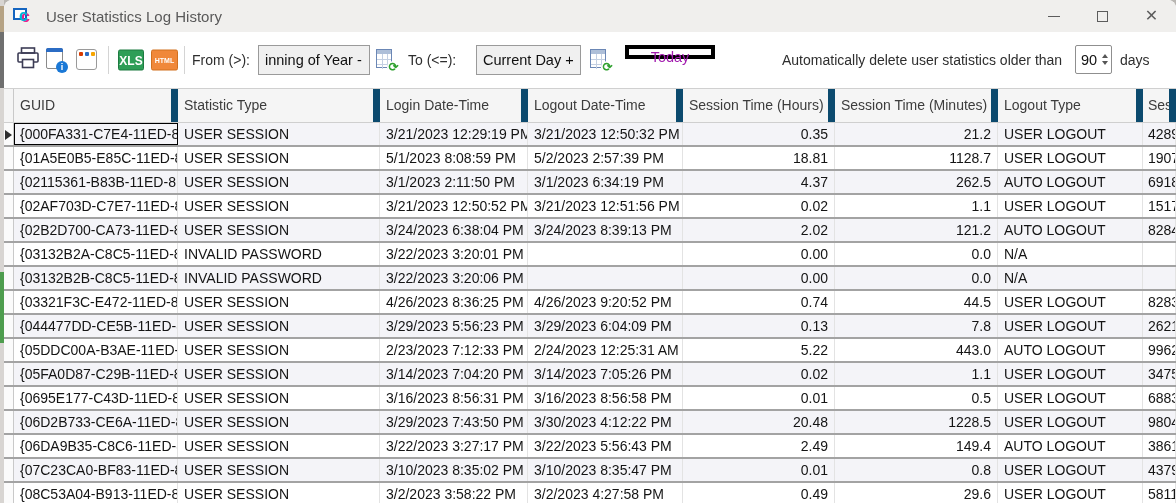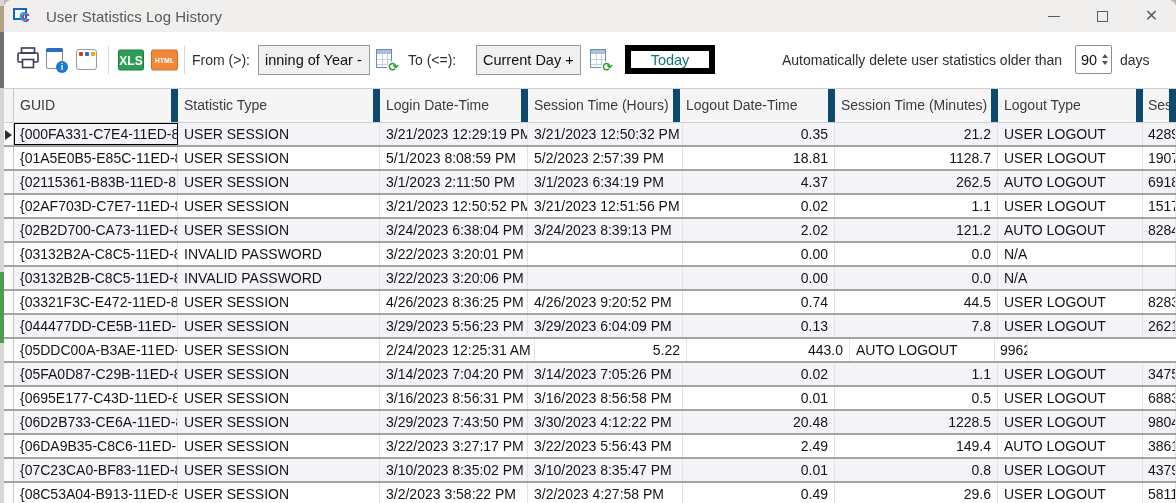--- a/index.html
+++ b/index.html
@@ -29,22 +29,22 @@
   .ic-max { width:11px; height:11px; border:1.2px solid #5c5c5c; }
   .ic-close { font-size:16px; line-height:16px; color:#5c5c5c; }
 
   
   .toolbar { position:relative; height:56px; background:#fff; }
   .tb { position:absolute; top:50%; transform:translateY(-50%); }
   .tb-sep { position:absolute; top:14px; width:1px; height:28px; background:#d4d4d4; }
   .tb-label { position:absolute; top:0; height:56px; display:flex; align-items:center; font-size:14px; color:#2e2e2e; }
   .tb-input { position:absolute; top:13px; height:30px; background:#f0f0f0; border:1px solid #9a9a9a;
               font-family:"Liberation Sans",sans-serif; font-size:14.5px; color:#111; padding:0 6px; }
-  .tb-btn { position:absolute; top:13px; height:29px; background:#fff; border:6px solid #000000;
-            font-family:"Liberation Sans",sans-serif; font-size:14.5px; color:#0f766e; }
+  .tb-btn { position:absolute; top:13px; height:14px; background:#fff; border:4px solid #000000;
+            font-family:"Liberation Sans",sans-serif; font-size:14.5px; color:#a21caf; }
   .spinner { position:absolute; top:13px; left:1071px; width:37px; height:29px; border:1px solid #8f8f8f;
              border-radius:2px; background:#fff; display:flex; }
   .spin-val { flex:1; font-size:14.5px; color:#111; display:flex; align-items:center; padding-left:5px; }
   .spin-arrows { width:13px; display:flex; flex-direction:column; justify-content:center; align-items:center; gap:3px; }
   .arr-up { width:0; height:0; border-left:3.5px solid transparent; border-right:3.5px solid transparent; border-bottom:4.5px solid #555; }
   .arr-dn { width:0; height:0; border-left:3.5px solid transparent; border-right:3.5px solid transparent; border-top:4.5px solid #555; }
 
   .mini-badge { display:flex; align-items:center; justify-content:center; color:#fff; font-weight:bold;
                 border-radius:2px; }
   .xls-badge { width:26px; height:21px; background:#2e9e57; border:1px solid #1d7a40; font-size:12px; }
@@ -207,22 +207,22 @@
       </div>
       <div class="tb-label" style="left:1116px;">days</div>
     </div>
 
     <div class="grid" id="grid">
         <div class="g-header">
           <div class="hcell ind-h"></div>
           <div class="hcell c-guid">GUID</div>
           <div class="hcell c-stat">Statistic Type</div>
           <div class="hcell c-login">Login Date-Time</div>
+          <div class="hcell c-logout">Logout Date-Time</div>
           <div class="hcell c-hours">Session Time (Hours)</div>
-          <div class="hcell c-logout">Logout Date-Time</div>
           <div class="hcell c-mins">Session Time (Minutes)</div>
           <div class="hcell c-ltype">Logout Type</div>
           <div class="hcell c-sess">Sess</div>
         </div>
         <div class="row alt">
           <div class="cell ind-c">
             <div class="sel-arrow"></div>
           </div>
           <div class="cell c-guid focus">{000FA331-C7E4-11ED-8</div>
           <div class="cell c-stat">USER SESSION</div>
@@ -318,20 +318,21 @@
           <div class="cell c-logout">3/29/2023 6:04:09 PM</div>
           <div class="cell c-hours num">0.13</div>
           <div class="cell c-mins num">7.8</div>
           <div class="cell c-ltype">USER LOGOUT</div>
           <div class="cell c-sess">2621</div>
         </div>
         <div class="row">
           <div class="cell ind-c"></div>
           <div class="cell c-guid">{05DDC00A-B3AE-11ED-8</div>
           <div class="cell c-stat">USER SESSION</div>
+          <div class="cell c-login">2/23/2023 7:12:33 PM</div>
           <div class="cell c-logout">2/24/2023 12:25:31 AM</div>
           <div class="cell c-hours num">5.22</div>
           <div class="cell c-mins num">443.0</div>
           <div class="cell c-ltype">AUTO LOGOUT</div>
           <div class="cell c-sess">9962</div>
         </div>
         <div class="row alt">
           <div class="cell ind-c"></div>
           <div class="cell c-guid">{05FA0D87-C29B-11ED-8</div>
           <div class="cell c-stat">USER SESSION</div>

